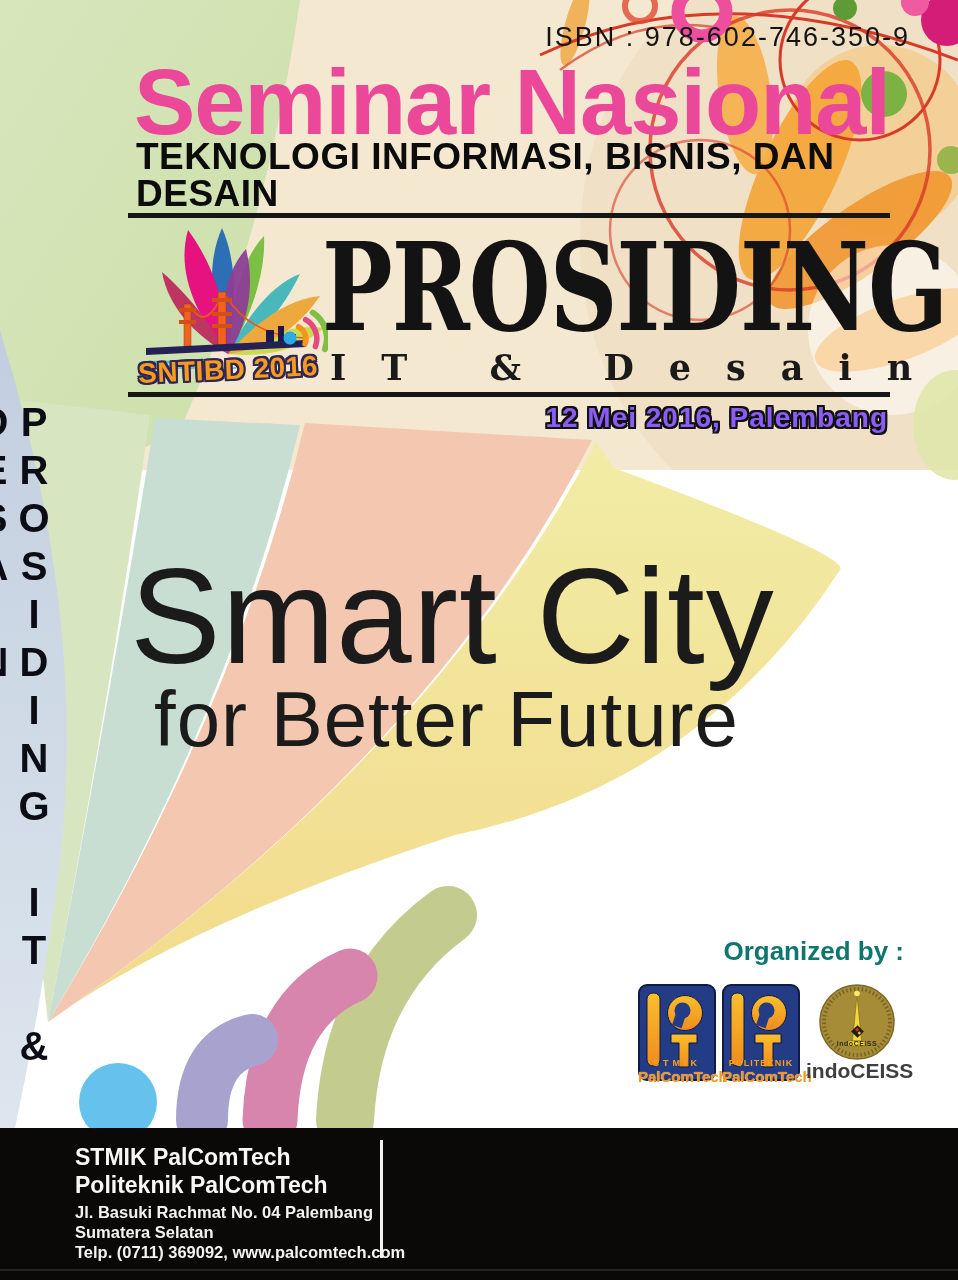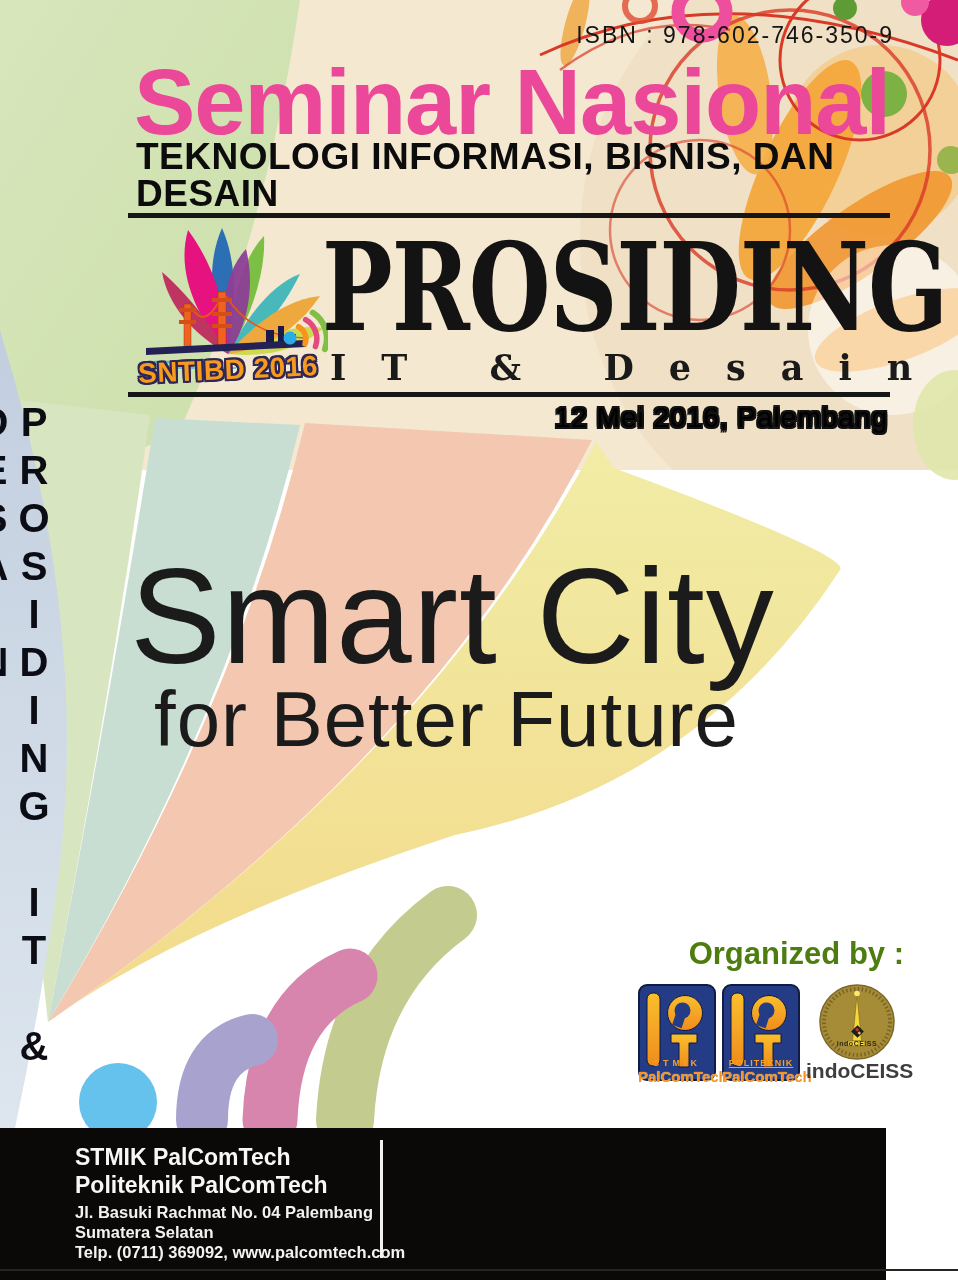--- a/index.html
+++ b/index.html
@@ -1,60 +1,60 @@
 <!DOCTYPE html>
 <html><head>
 <meta charset="utf-8">
 <style>
   html,body{margin:0;padding:0;background:#777;}
   #cover{position:relative;width:958px;height:1280px;overflow:hidden;background:#fff;
          font-family:"Liberation Sans",sans-serif;}
   #bg{position:absolute;left:0;top:0;z-index:0;}
   .abs{position:absolute;line-height:1;}
   
-  .isbn{right:64px;top:24px;font-size:23px;letter-spacing:2px;color:#141414;z-index:5;}
+  .isbn{right:48px;top:24px;font-size:27px;letter-spacing:2px;color:#141414;z-index:5;}
   .title{left:134px;top:56px;font-size:92px;font-weight:bold;letter-spacing:-1px;color:#ec4899;z-index:5;}
   .subtitle{left:136px;top:138px;font-size:37px;font-weight:bold;letter-spacing:.5px;color:#0c0c0c;z-index:5;}
   .subtitle-en{left:136px;top:173px;font-size:23px;font-weight:bold;font-style:italic;color:#101010;z-index:5;}
   .rule{position:absolute;left:128px;width:762px;height:5px;background:#161616;z-index:5;}
   
   .prosiding{left:322px;top:226px;width:568px;text-align:center;font-family:"DejaVu Serif",serif;
              font-weight:bold;font-size:94px;letter-spacing:-1px;color:#131313;
              transform:scaleY(1.3);transform-origin:top;z-index:5;white-space:nowrap;}
   .itdesain{left:330px;top:350px;width:568px;font-family:"DejaVu Serif",serif;font-size:35px;
             letter-spacing:35px;color:#1a1a1a;z-index:5;white-space:nowrap;font-weight:bold;}
-  .dateplace{right:70px;top:404px;font-size:28px;font-weight:normal;letter-spacing:1px;color:#000000;z-index:5;
+  .dateplace{right:70px;top:404px;font-size:28px;font-weight:bold;letter-spacing:1px;color:#8b5cf6;z-index:5;
      text-shadow:-2px 0 #111,2px 0 #111,0 -2px #111,0 2px #111,-2px -2px #111,2px 2px #111,-2px 2px #111,2px -2px #111;}
   
   .theme1{left:130px;top:548px;font-size:136px;color:#1b1b1b;letter-spacing:1px;z-index:5;}
   .theme2{left:133px;top:680px;font-size:78px;color:#1b1b1b;letter-spacing:1px;z-index:5;margin-left:21px;}
   
-  .orgby{right:54px;top:938px;font-size:31px;font-weight:bold;color:#4d7c0f;z-index:5;}
+  .orgby{right:54px;top:938px;font-size:26px;font-weight:bold;color:#0f766e;z-index:5;}
   .pclogo{position:absolute;width:78px;height:97px;z-index:5;}
   .pclogo .inst{position:absolute;left:0;top:74px;width:78px;text-align:center;font-size:9px;
                 font-weight:bold;color:#f7a01f;}
   .inst-wide{letter-spacing:4px;}
-  .inst-narrow{letter-spacing:1px;text-decoration:underline;}
+  .inst-narrow{letter-spacing:1px;}
   .pclogo .brand{position:absolute;left:0;top:84px;width:78px;text-align:center;font-size:15px;
                  font-weight:bold;color:#f59422;text-shadow:0 0 1px #fdf3dd;}
   .indoceiss{position:absolute;left:818px;top:983px;width:78px;height:78px;z-index:5;}
   .indoceiss .ring-name{position:absolute;left:0;top:57px;width:78px;text-align:center;
                         font-size:7px;font-weight:bold;color:#2e2a16;letter-spacing:.5px;}
   .indoceiss-caption{left:806px;top:1060px;width:102px;text-align:center;font-size:21px;
                      font-weight:bold;color:#3e3e3e;z-index:5;}
   
   .sntibd{position:absolute;left:128px;top:226px;width:200px;height:166px;z-index:5;}
   .sntibd-text{position:absolute;left:0;top:128px;width:200px;text-align:center;font-size:28px;
      font-weight:bold;color:#f69b1d;transform:rotate(-2.5deg);letter-spacing:.5px;
      text-shadow:-2px 0 #2e2756,2px 0 #2e2756,0 -2px #2e2756,0 2px #2e2756,-2px -2px #2e2756,2px 2px #2e2756,-2px 2px #2e2756,2px -2px #2e2756;}
   
   .spine{left:-26px;top:400px;writing-mode:vertical-rl;text-orientation:upright;font-size:40px;
          font-weight:bold;letter-spacing:4px;color:#0c0c14;z-index:2;}
   
-  .footer{position:absolute;left:0;top:1128px;width:886px;height:152px;background:#0a0908;z-index:6;}
+  .footer{position:absolute;left:0;top:1128px;width:958px;height:152px;background:#0a0908;z-index:6;}
   .footer-divider{position:absolute;left:380px;top:12px;width:3px;height:118px;background:#f2f2f2;}
   .f-big{position:absolute;left:75px;font-size:23px;font-weight:bold;color:#f7f7f7;line-height:1;}
   .f-small{position:absolute;left:75px;font-size:16.5px;font-weight:bold;color:#f2f2f2;line-height:1;}
   .footer-bottom-line{position:absolute;left:0;top:141px;width:958px;height:2px;background:#242420;}
 </style>
 </head>
 <body>
 
 <div id="cover">
 

